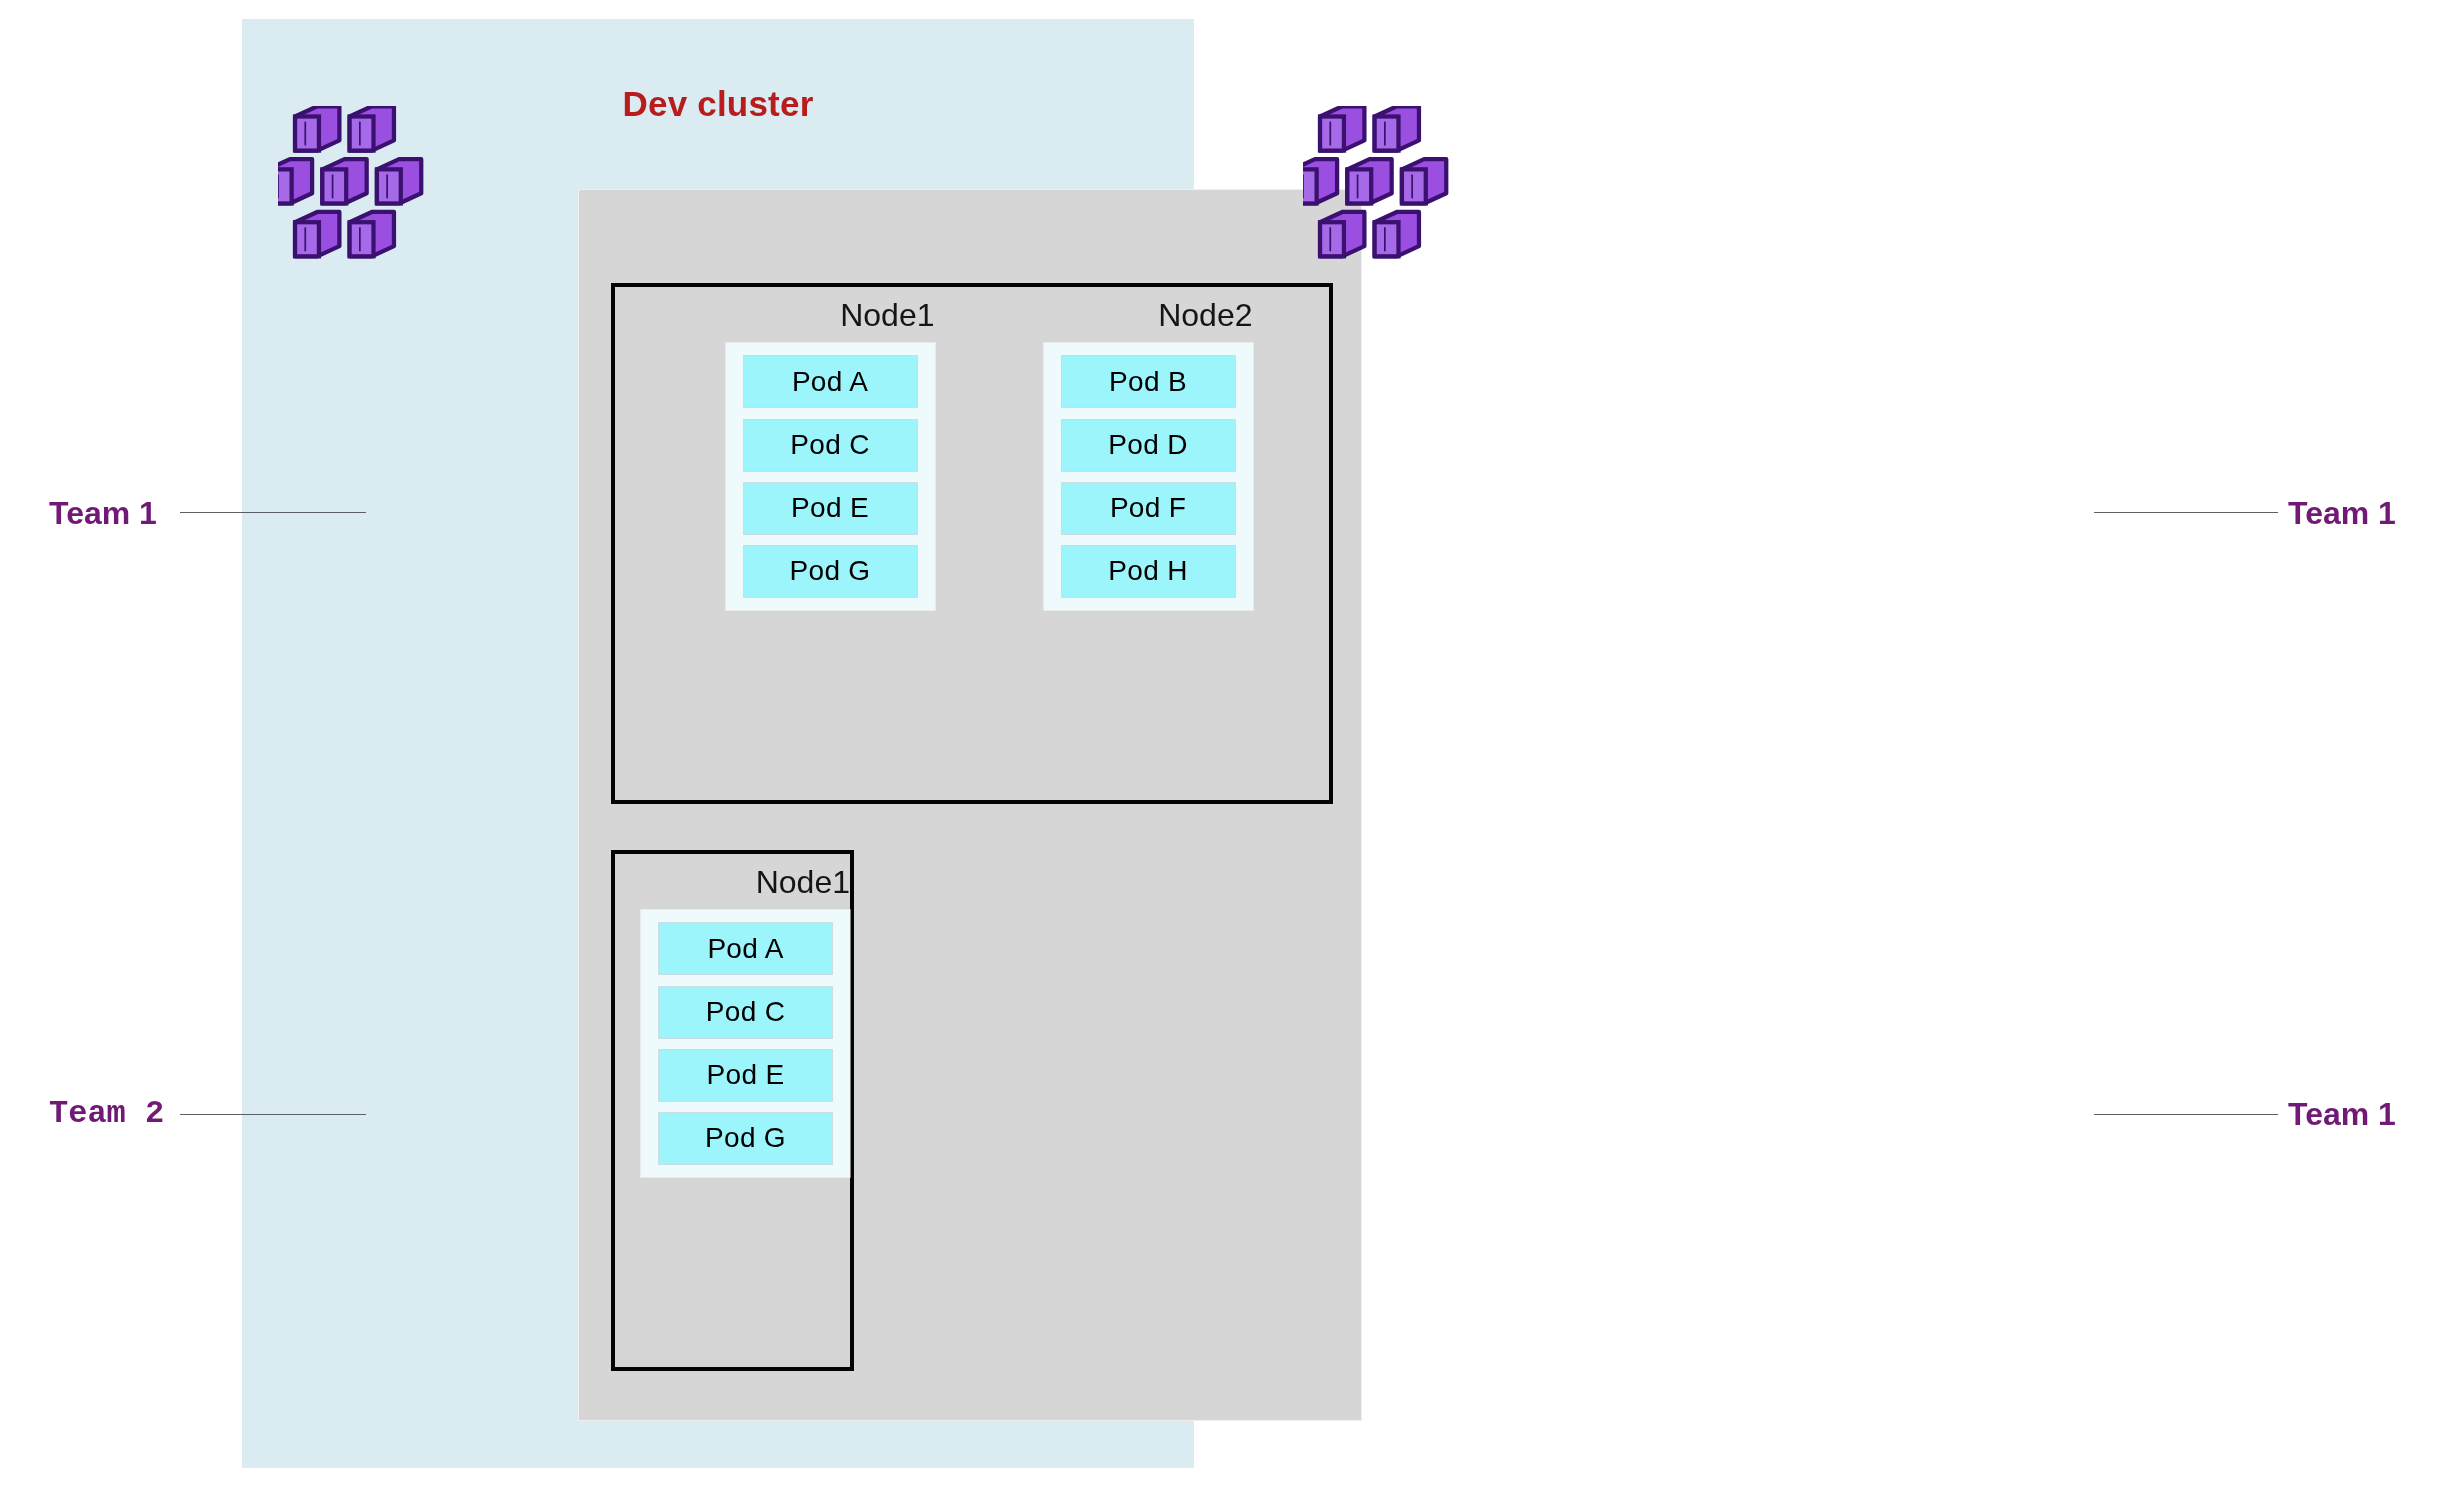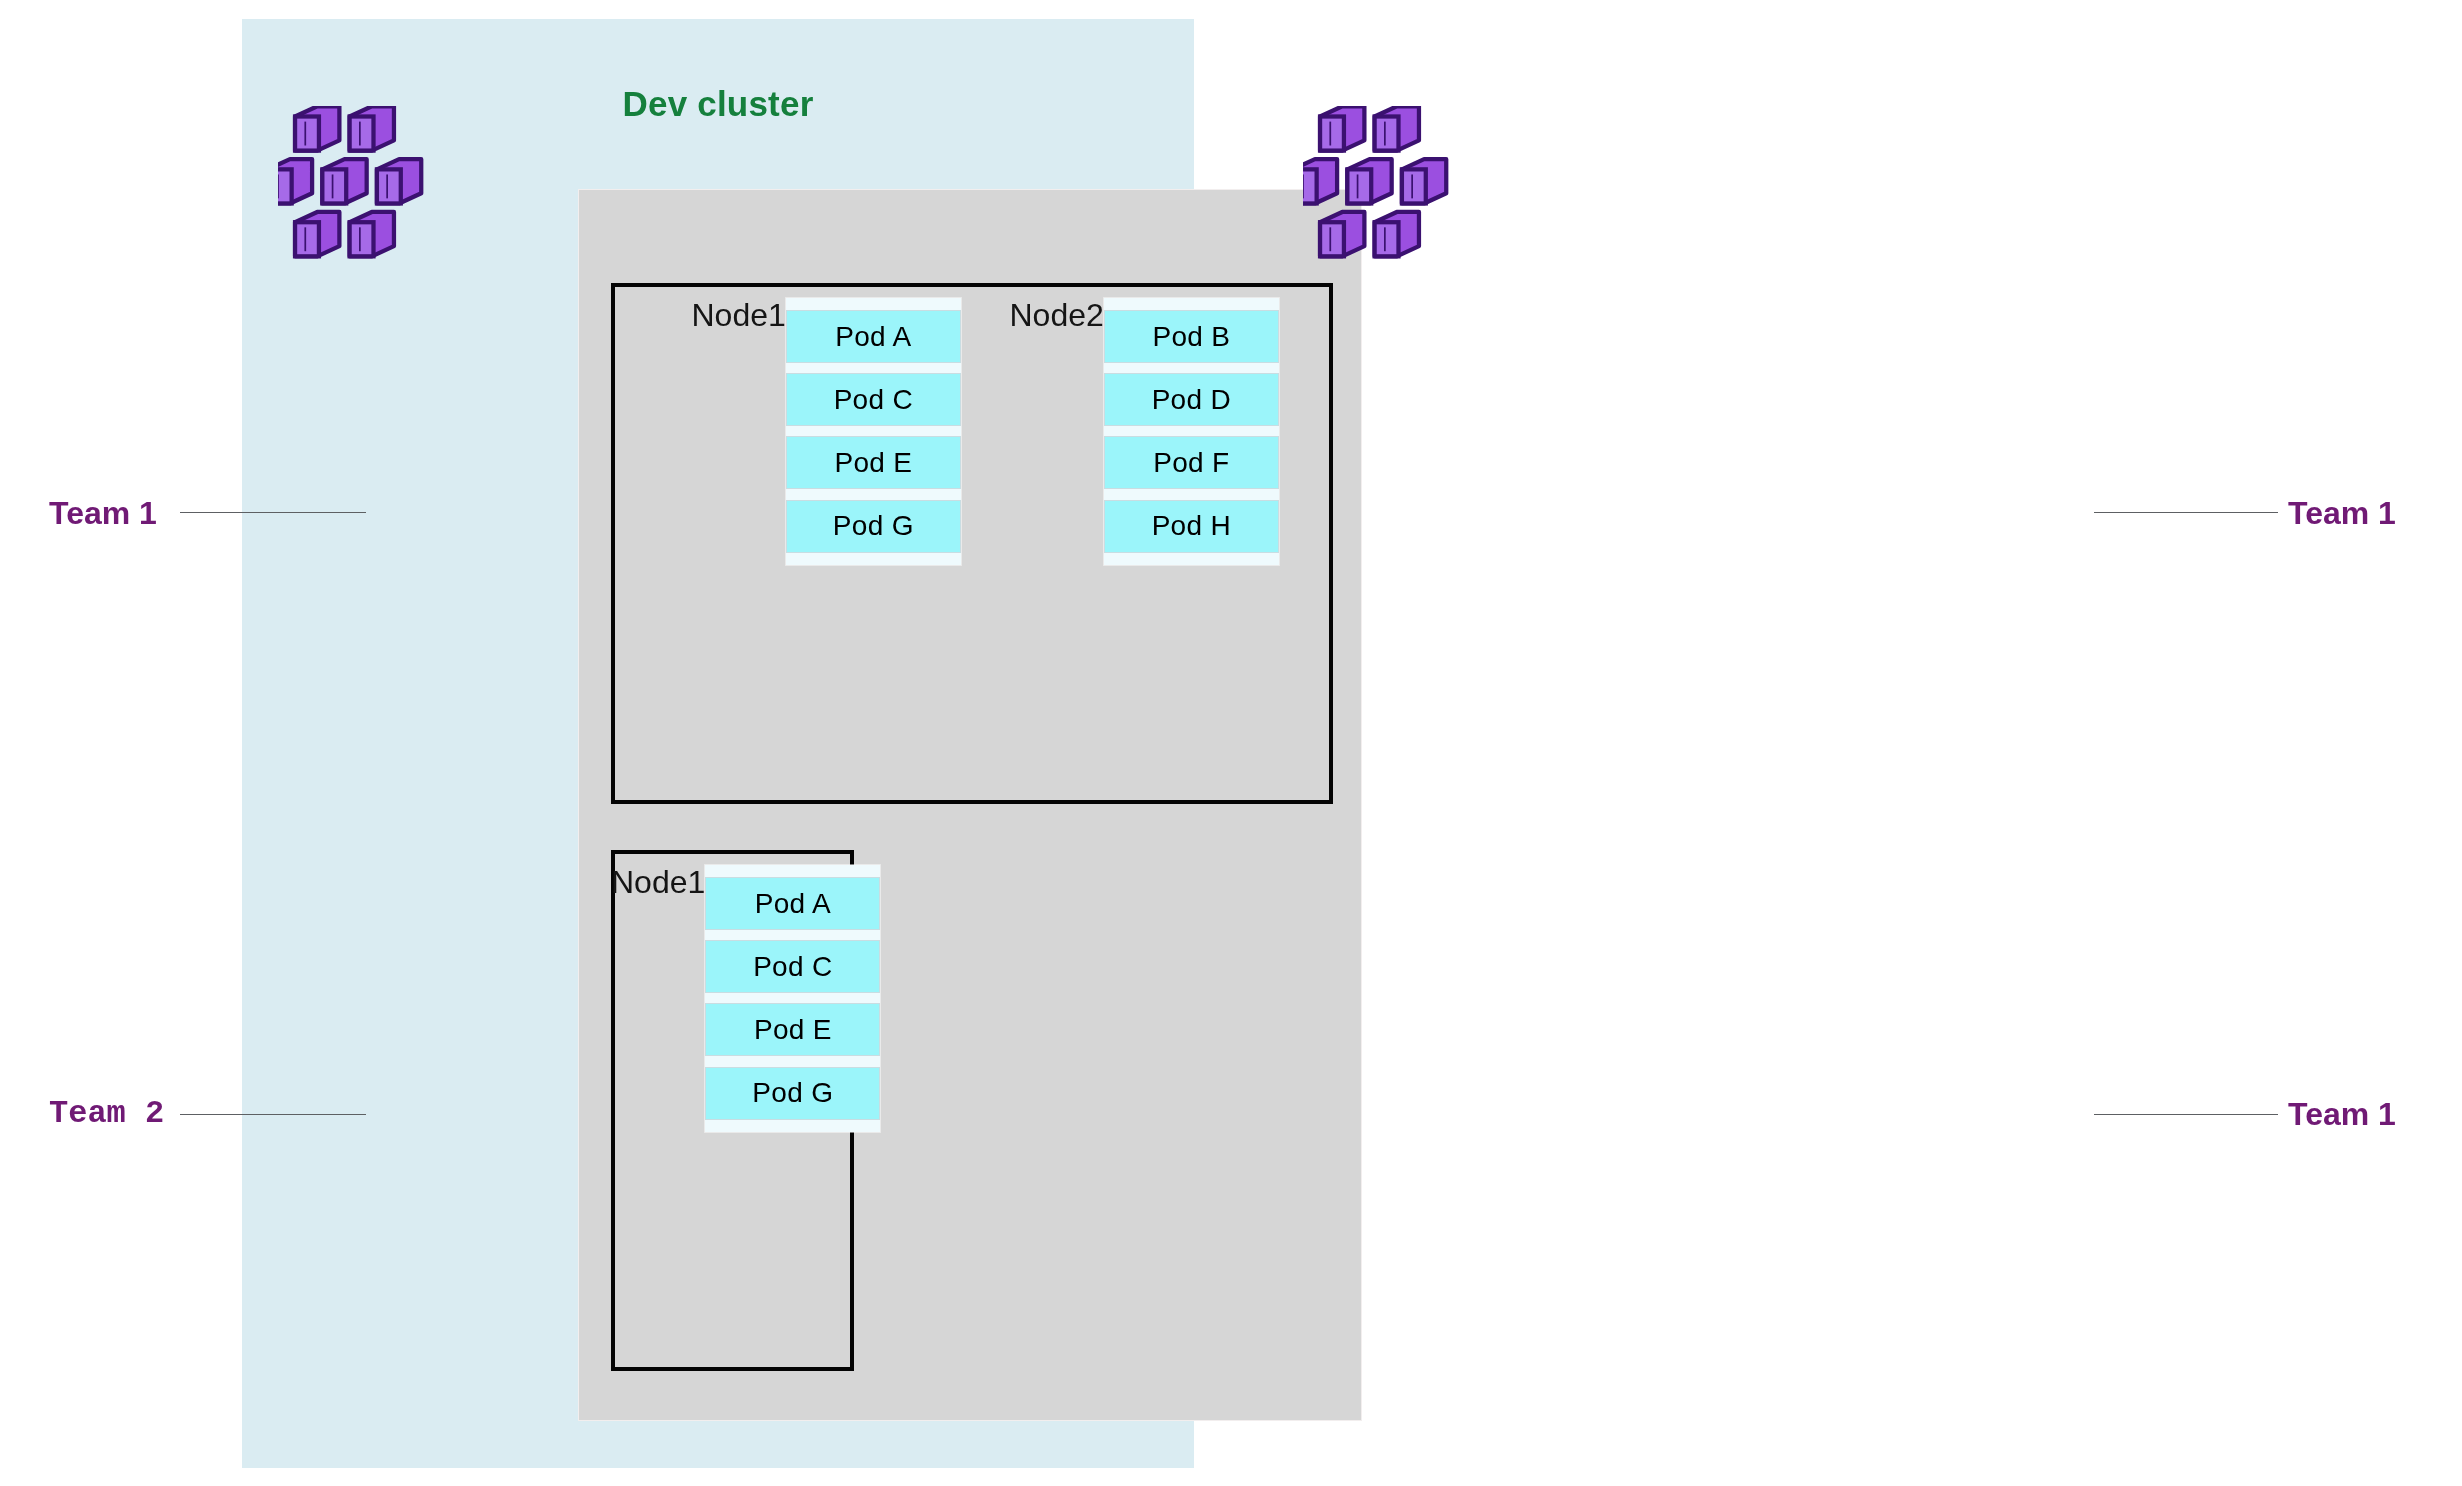--- a/index.html
+++ b/index.html
@@ -29,21 +29,21 @@
   #cluster-staging { left: 1266px; top: 19px; width: 952px; height: 1449px; }
 
   .cluster-title {
     position: absolute;
     top: 67px;
     left: 0;
     width: 100%;
     text-align: center;
     font-size: 35px;
     font-weight: bold;
-    color: #15803d;
+    color: #b91c1c;
     letter-spacing: 0.2px;
     line-height: 1;
   }
 
   
   .k8s-icon {
     position: absolute;
     width: 162px;
     height: 154px;
     pointer-events: none;
@@ -71,21 +71,22 @@
     padding-top: 11px;
   }
   .ng-top    { top: 93px;  height: 521px; }
   .ng-bottom { top: 660px;  height: 521px; }
   .ng-full   { left: 32px;  width: 722px; }
   .ng-narrow { left: 32px;  width: 243px; }
 
   
   .node {
     display: flex;
-    align-items: flex-start;
+    flex-direction: column;
+    align-items: flex-end;
     width: 243px;
   }
   .node-label {
     font-size: 32px;
     font-weight: normal;
     color: #151515;
     line-height: 1.1;
     margin-bottom: 10.2px;
     text-align: center;
     white-space: nowrap;

